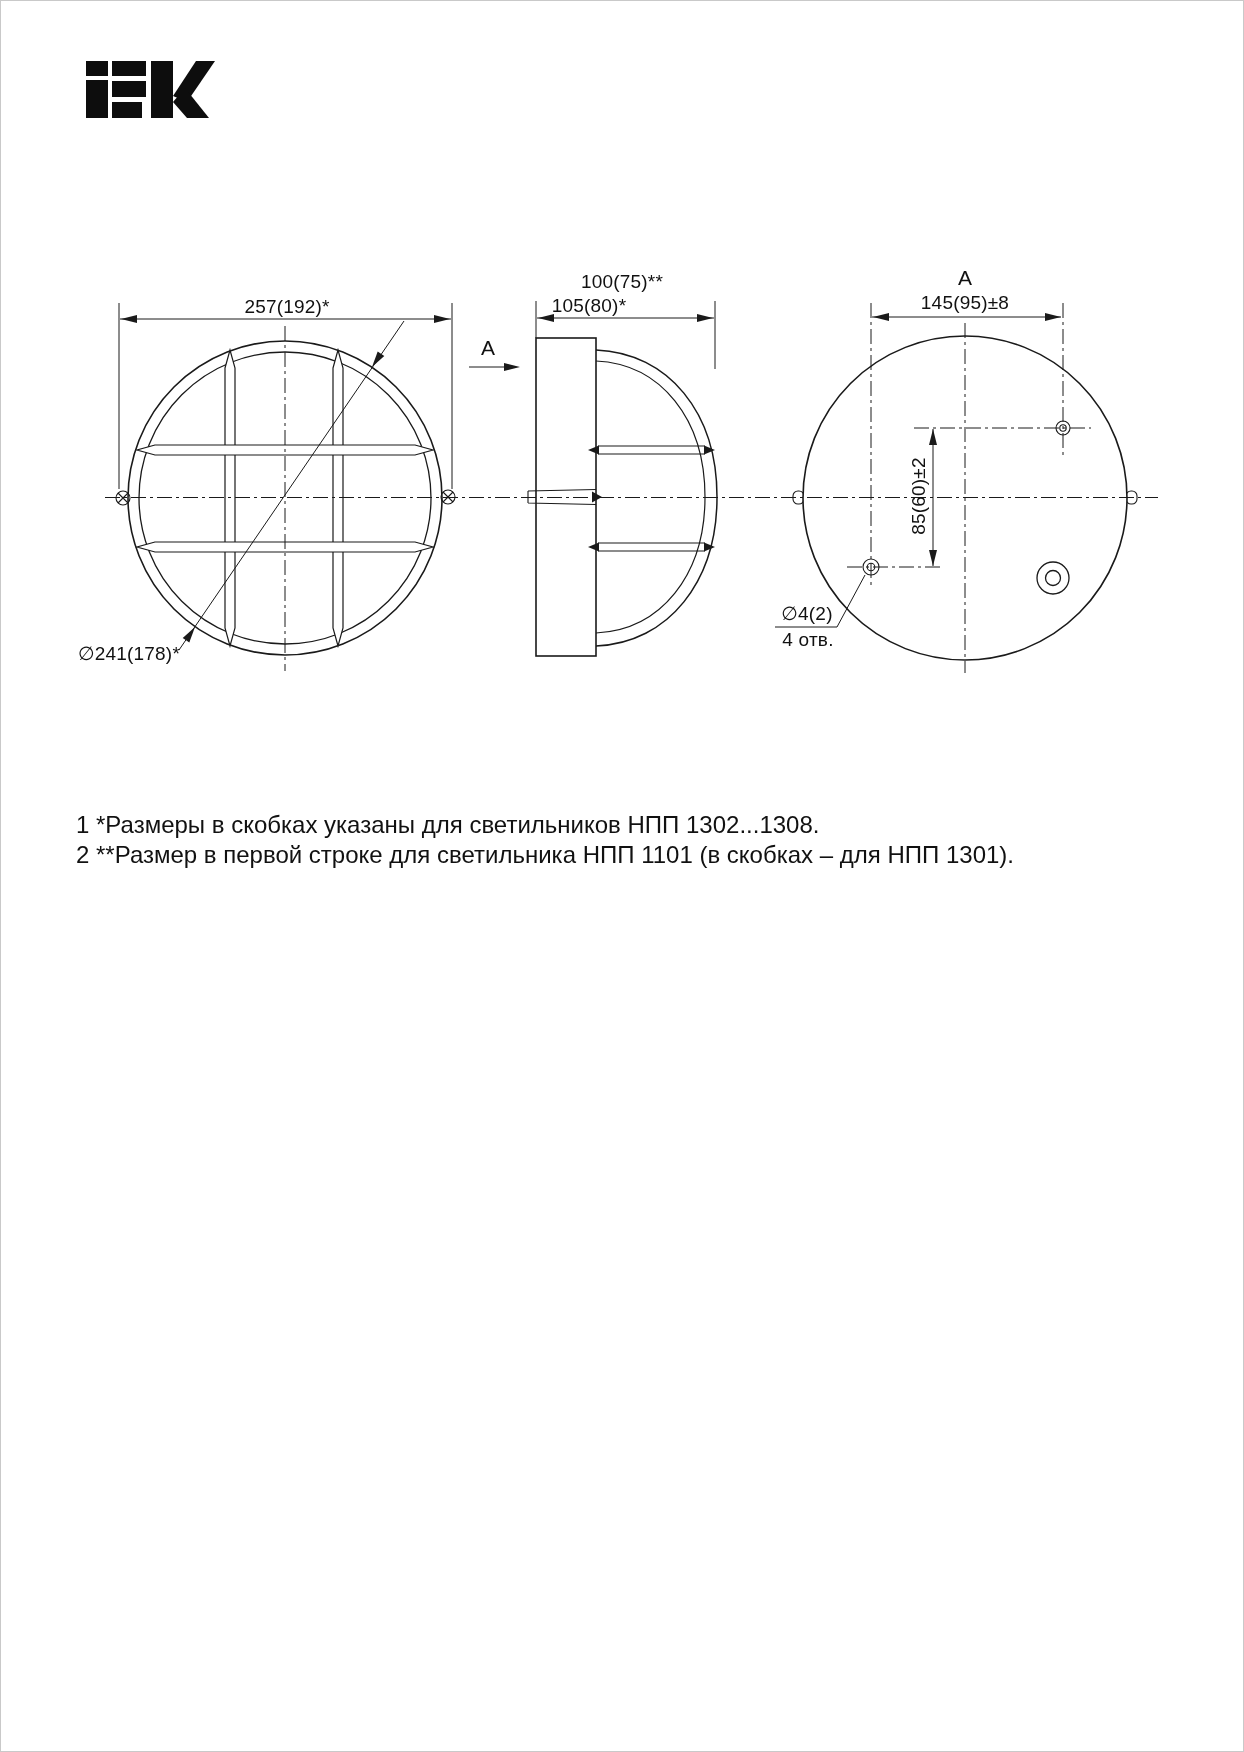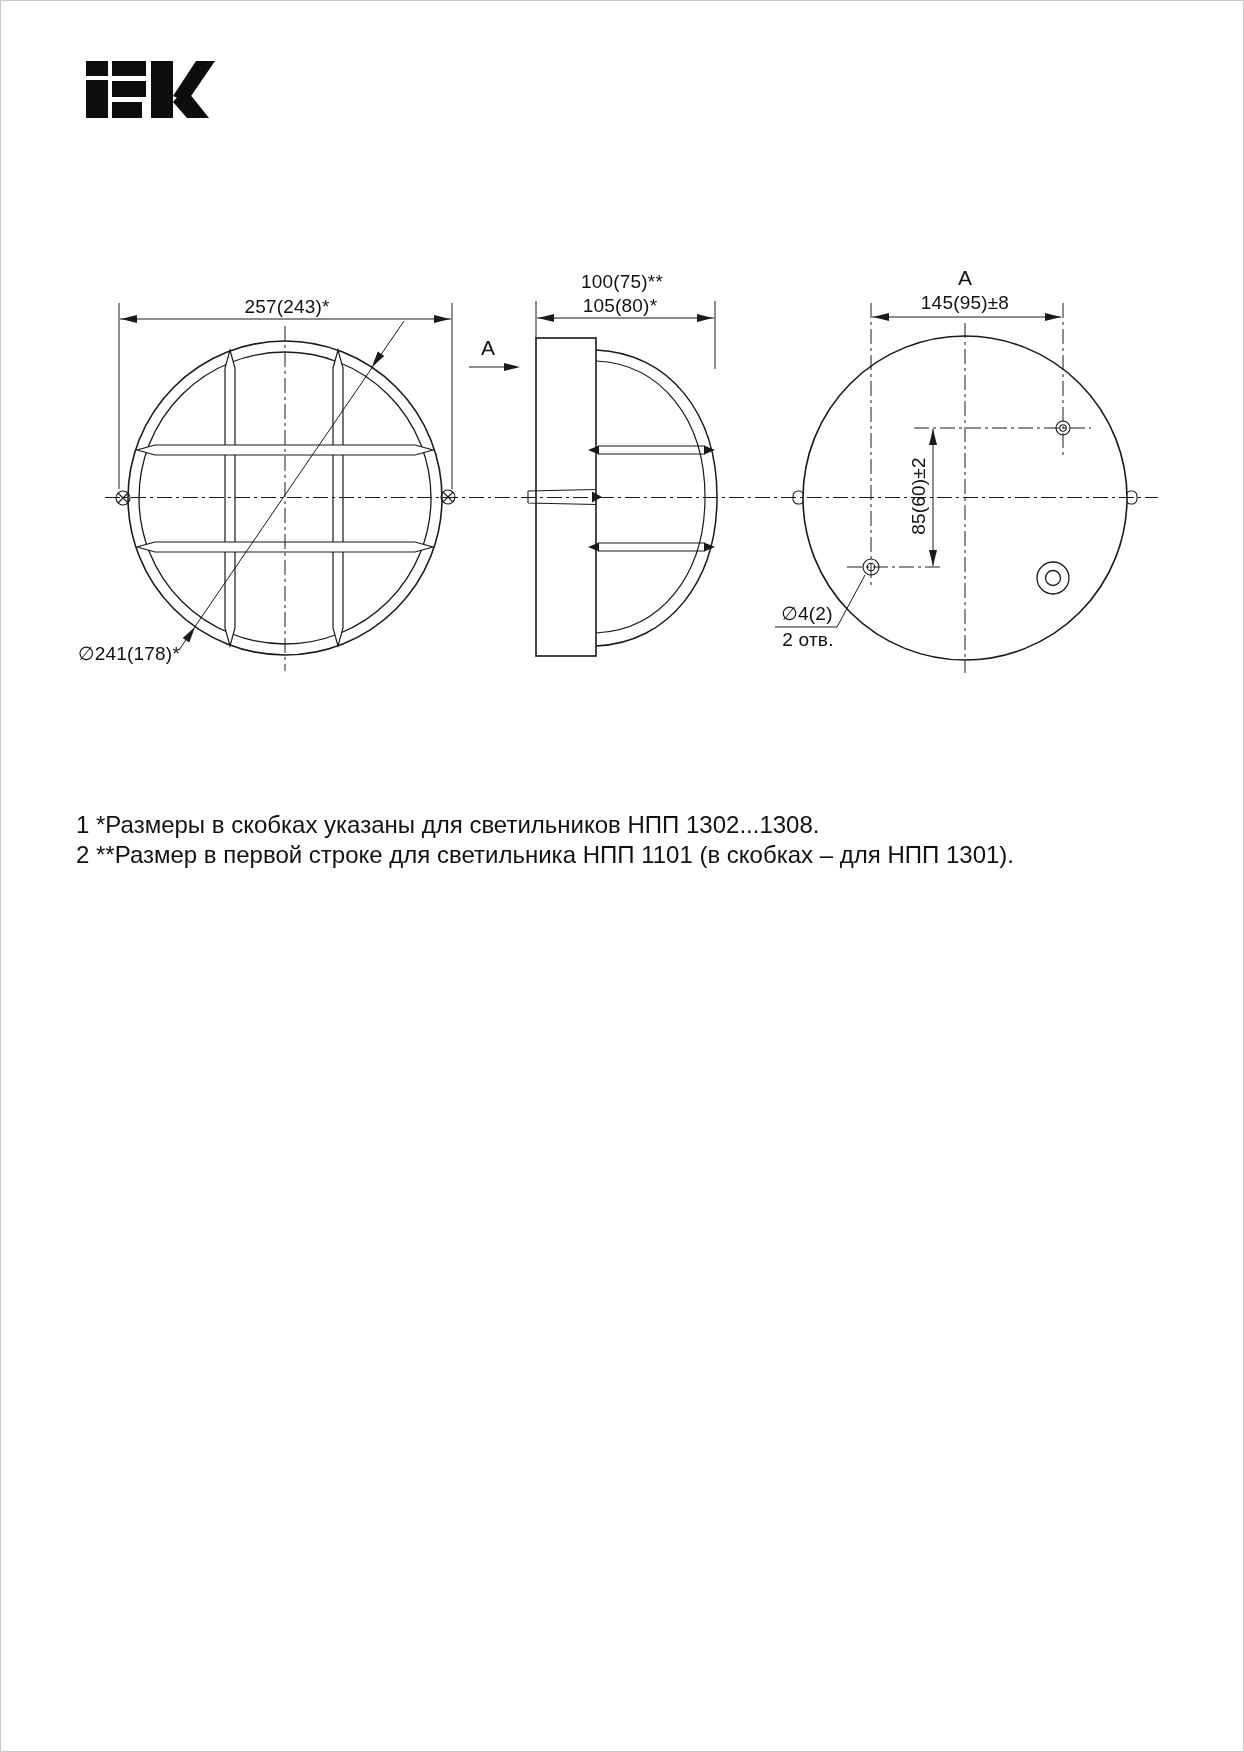--- a/index.html
+++ b/index.html
@@ -139,31 +139,31 @@
       <polygon points="1060,316 1044,312 1044,320" fill="#1a1a1a" stroke="none"></polygon>
 
       <path d="M932,428 V565"></path>
       <polygon points="932,428 928,444 936,444" fill="#1a1a1a" stroke="none"></polygon>
       <polygon points="932,565 928,549 936,549" fill="#1a1a1a" stroke="none"></polygon>
 
       <path d="M774,626 H836 M836,626 L864,574"></path>
     </g>
   </svg>
 
-  <div class="dimlabel" style="left:286px;top:306px;">257(243)*</div>
+  <div class="dimlabel" style="left:286px;top:306px;">257(192)*</div>
   <div class="dimlabel" style="left:128px;top:652px;text-align:right;">∅241(178)*</div>
 
   <div class="dimlabel" style="left:621px;top:281px;">100(75)**</div>
-  <div class="dimlabel" style="left:619px;top:305px;">105(80)*</div>
+  <div class="dimlabel" style="left:588px;top:305px;">105(80)*</div>
   <div class="viewlabel" style="left:487px;top:347px;">A</div>
 
   <div class="viewlabel" style="left:964px;top:277px;">A</div>
   <div class="dimlabel" style="left:964px;top:302px;">145(95)±8</div>
   <div class="dimlabel rot" style="left:918px;top:495px;">85(60)±2</div>
   <div class="dimlabel" style="left:806px;top:612px;">∅4(2)</div>
-  <div class="dimlabel" style="left:807px;top:639px;">2 отв.</div>
+  <div class="dimlabel" style="left:807px;top:639px;">4 отв.</div>
 
   <div class="caption">
     <div>1 *Размеры в скобках указаны для светильников НПП 1302...1308.</div>
     <div>2 **Размер в первой строке для светильника НПП 1101 (в скобках – для НПП 1301).</div>
   </div>
 
 </div>
 
 </body></html>

